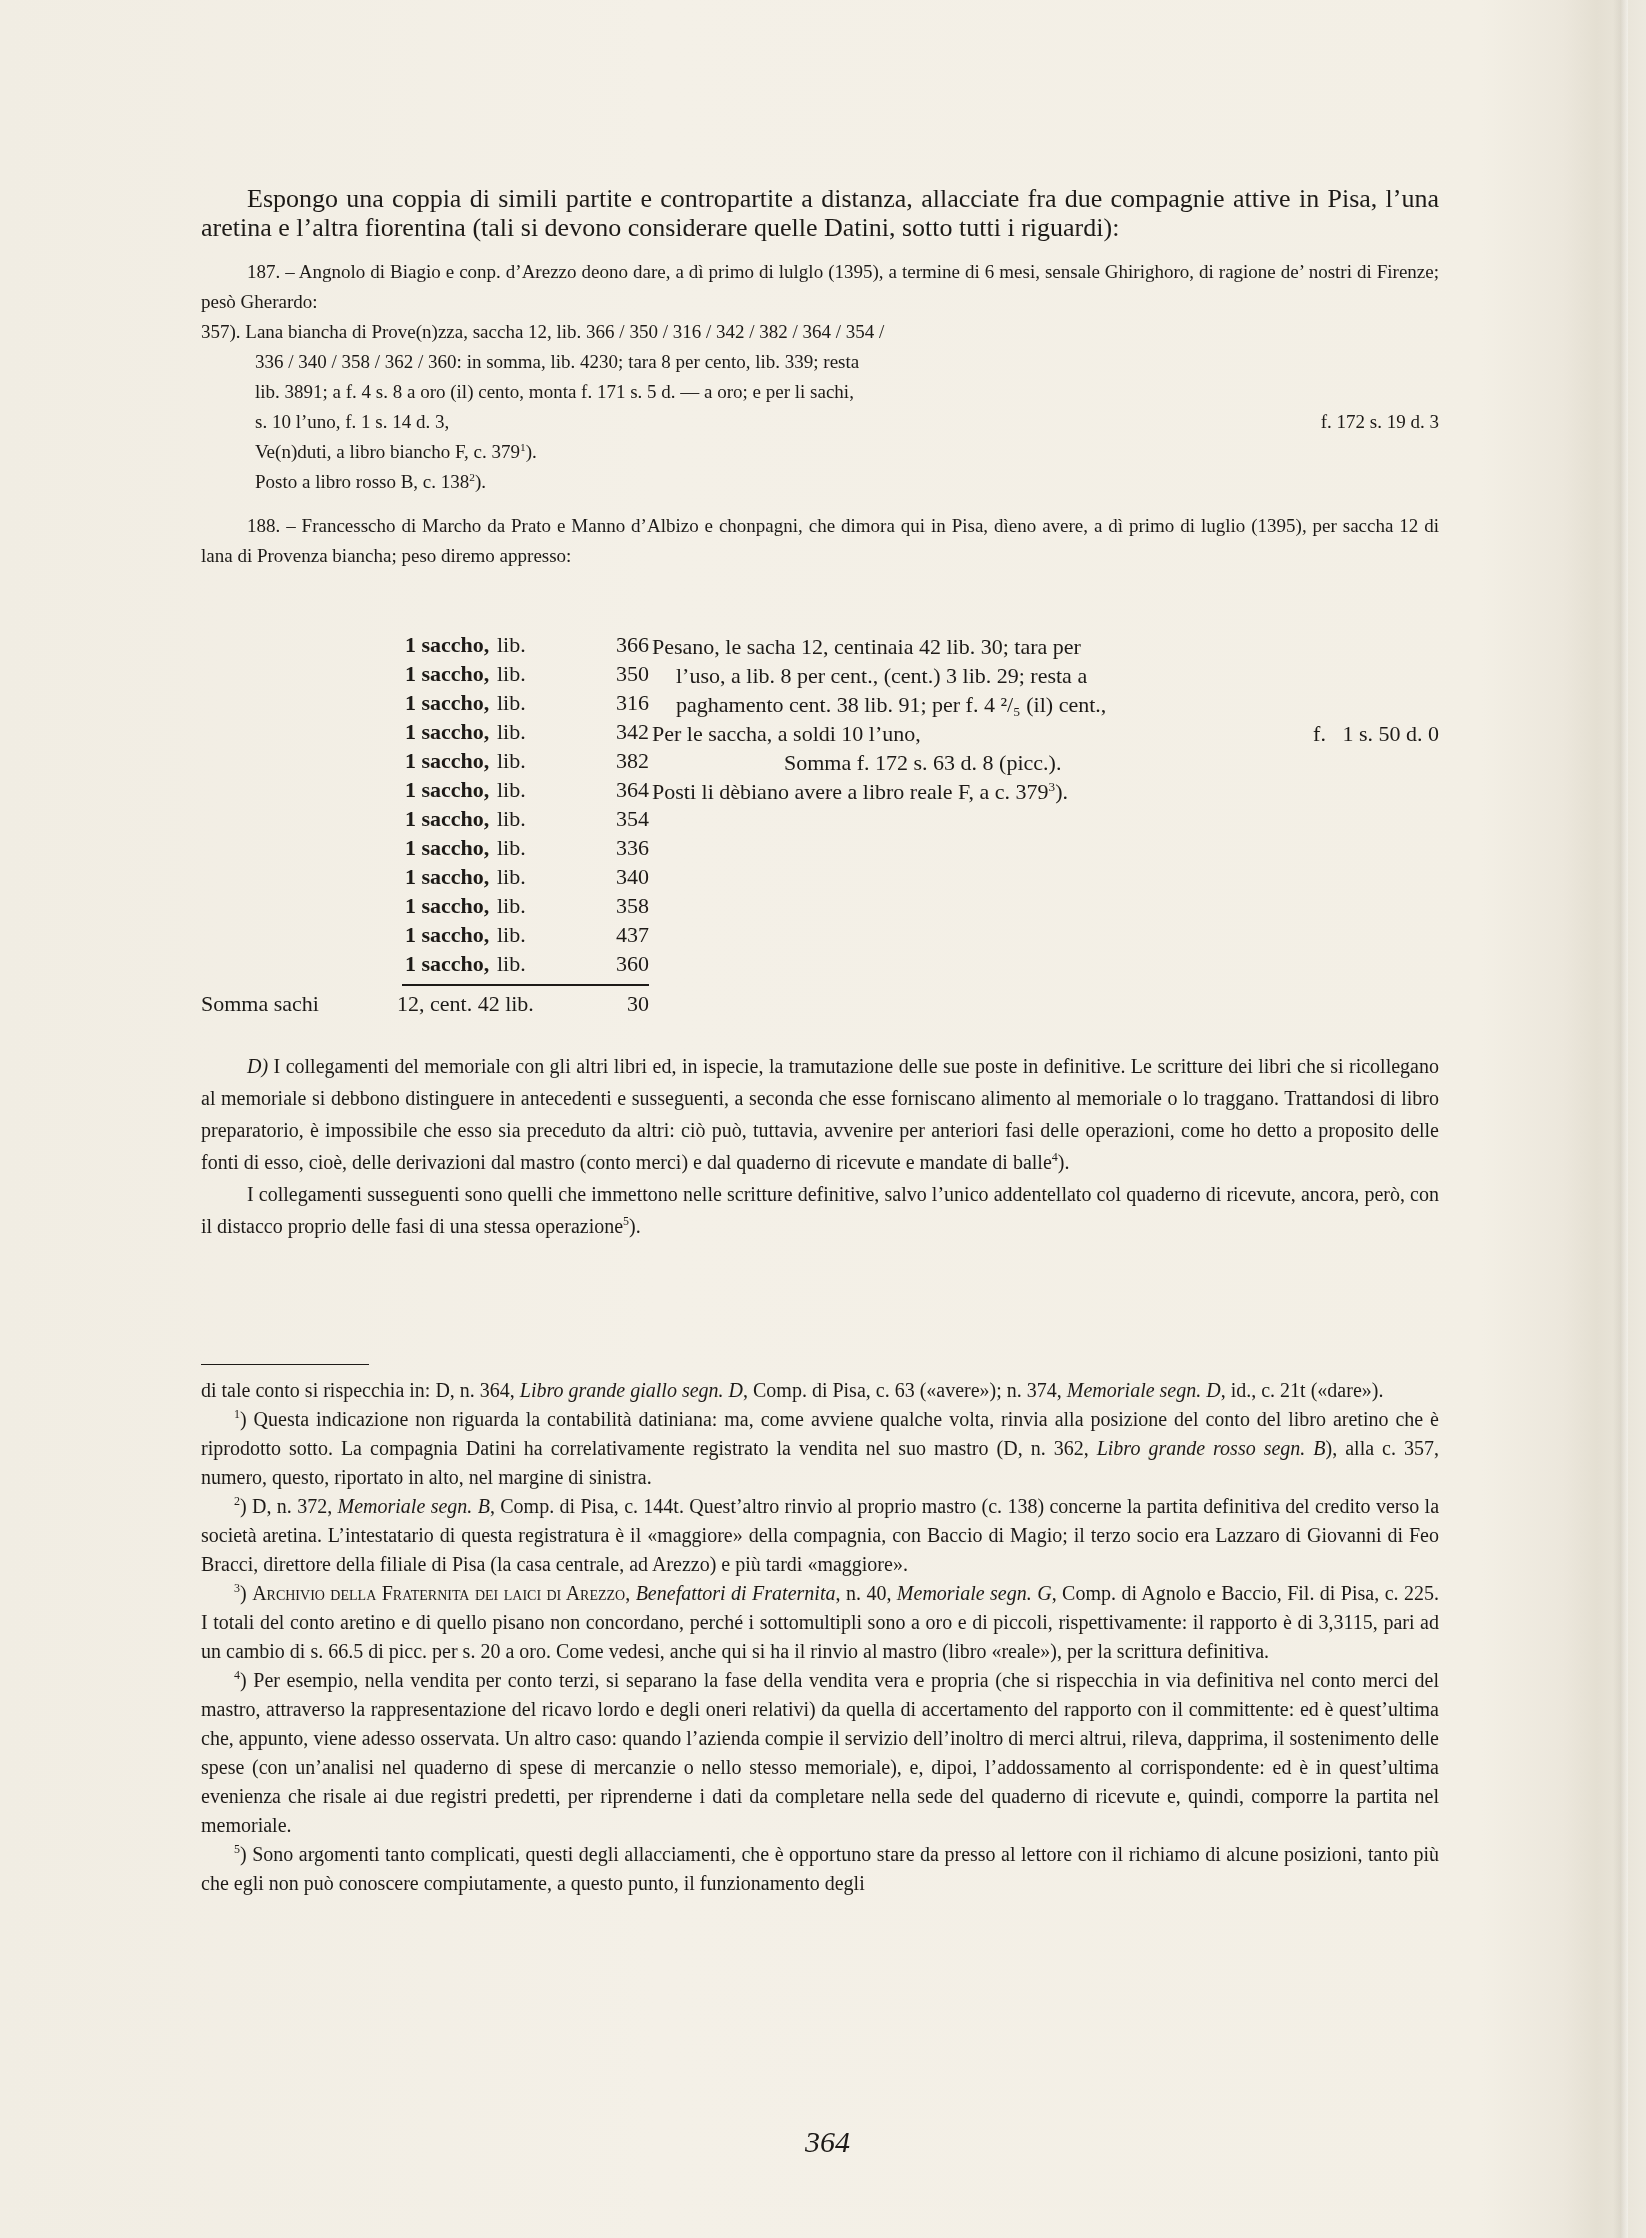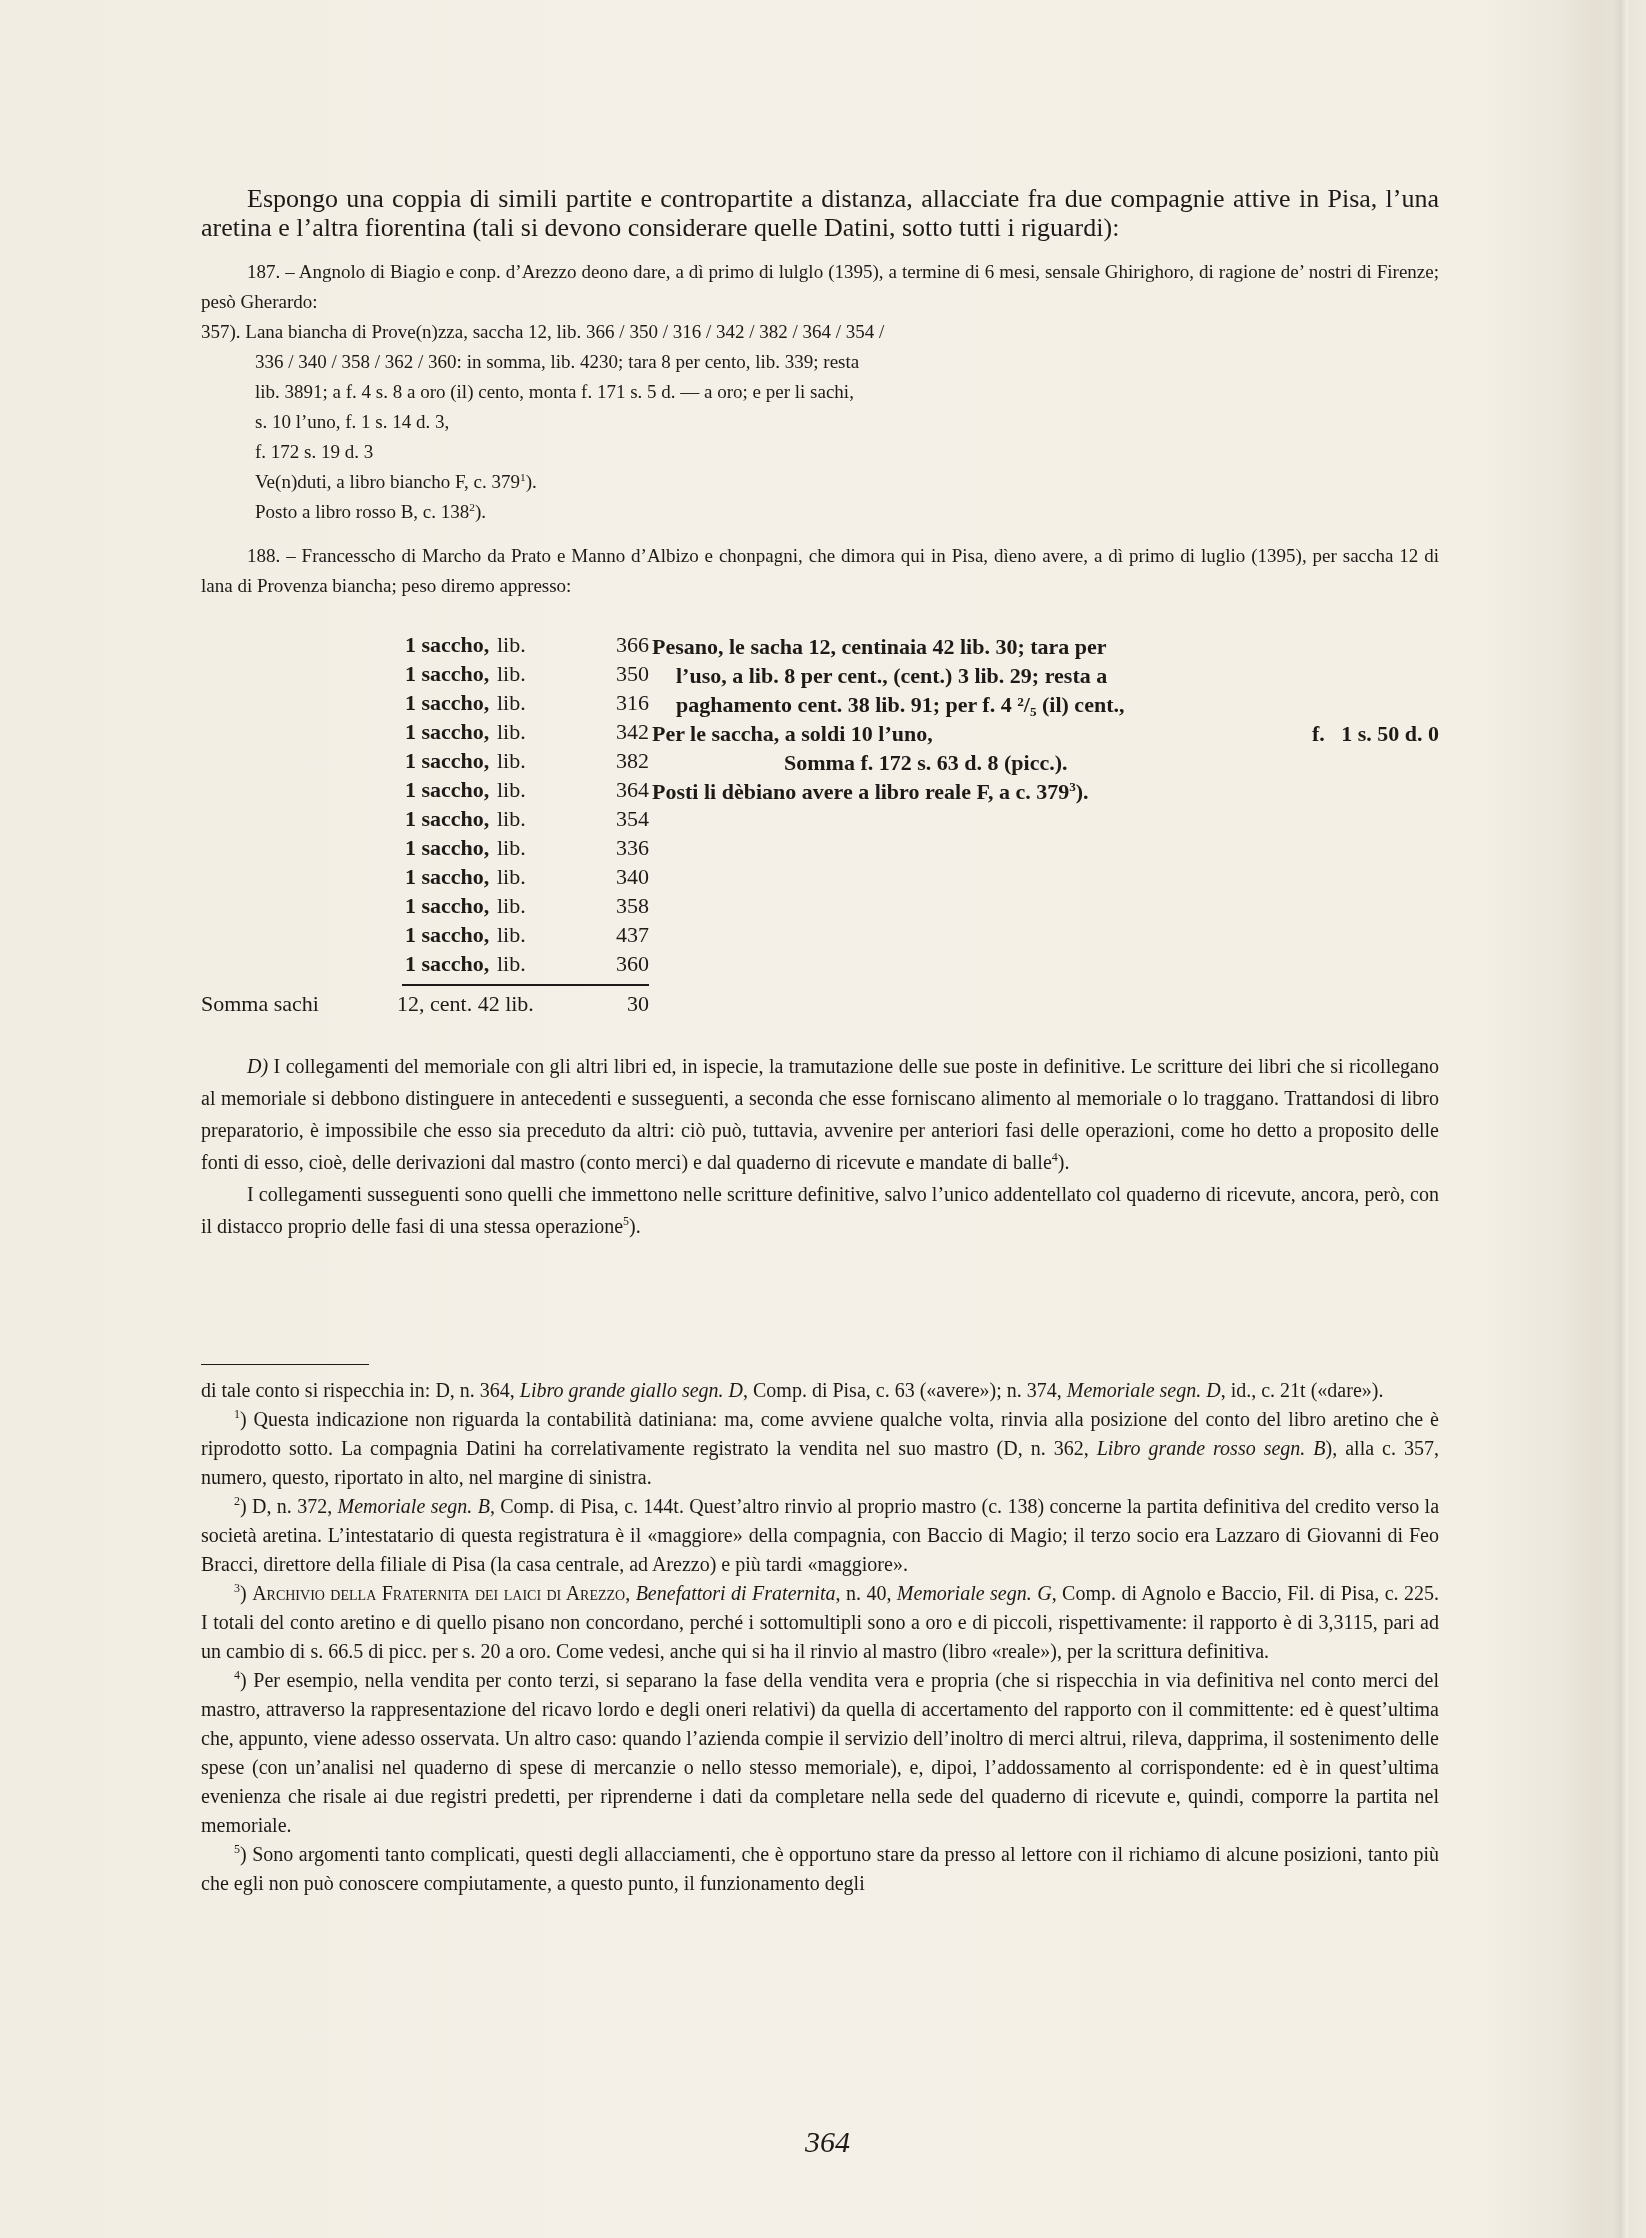--- a/index.html
+++ b/index.html
@@ -19,36 +19,36 @@
     background: linear-gradient(90deg, rgba(0,0,0,0) 0%, rgba(120,110,95,0.10) 50%, rgba(255,255,255,0.35) 100%);
   }
   .content {
     position: absolute; left: 201px; top: 184px; width: 1238px;
   }
   .body-text { font-size: 26px; line-height: 29px; }
   .para { margin: 0; text-align: justify; text-align-last: left; }
   .indent { text-indent: 46px; }
   .small { font-size: 19px; line-height: 30px; }
   .entry { margin-top: 14.5px; }
-  .ledger-line { display: flex; justify-content: space-between; padding-left: 0; flex-direction: column; }
+  .ledger-line { display: flex; justify-content: space-between; padding-left: 0; }
   .hang { padding-left: 54px; }
   .sc { font-variant: small-caps; }
   sup { font-size: 60%; line-height: 0; vertical-align: super; }
   .sacks { position: absolute; left: 0; top: 0; width: 448px; }
   .sack-row { position: relative; height: 29px; font-size: 22px; }
   .sack-row .qty { position: absolute; left: 204px; font-weight: bold; }
   .sack-row .lib { position: absolute; left: 296px; }
   .sack-row .val { position: absolute; right: 0; }
   .sack-rule { position: absolute; left: 201px; width: 247px; top: 0; border-top: 2px solid #1d1a17; }
   .sum-row { position: absolute; left: 0; width: 448px; font-size: 22px; height: 29px; }
   .sum-row .lbl { position: absolute; left: 0; }
   .sum-row .val { position: absolute; left: 196px; }
   .sum-row .end { position: absolute; right: 0; }
   .right-col { position: absolute; left: 451px; width: 787px; font-size: 22px; line-height: 29px; }
-  .right-col .rl { position: relative; height: 29px; white-space: nowrap; font-weight: bold; }
+  .right-col .rl { position: relative; height: 29px; white-space: nowrap; }
   .right-col .amt { position: absolute; right: 0; }
   .section-D { position: absolute; left: 201px; top: 1050px; width: 1238px; font-size: 20px; line-height: 32px; }
   .fn-rule { position: absolute; left: 201px; top: 1364px; width: 168px; border-top: 1.3px solid #1d1a17; }
   .footnotes { position: absolute; left: 201px; top: 1376px; width: 1238px; font-size: 20px; line-height: 29px; }
   .footnotes p { margin: 0; text-align: justify; text-align-last: left; }
   .footnotes .fn { text-indent: 33px; }
   .pagenum { position: absolute; left: 805px; top: 2125px; font-size: 30px; font-style: italic; }
   i { font-style: italic; }
 </style>
 </head>

